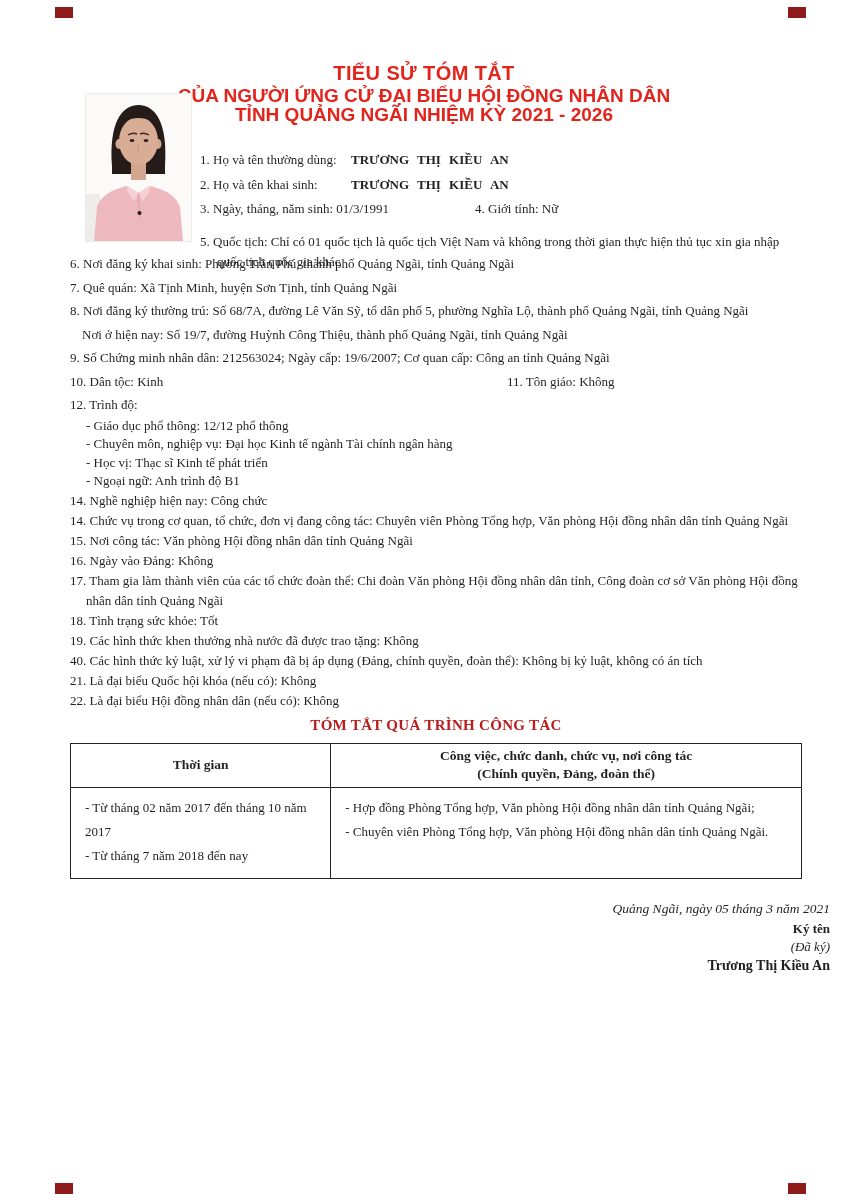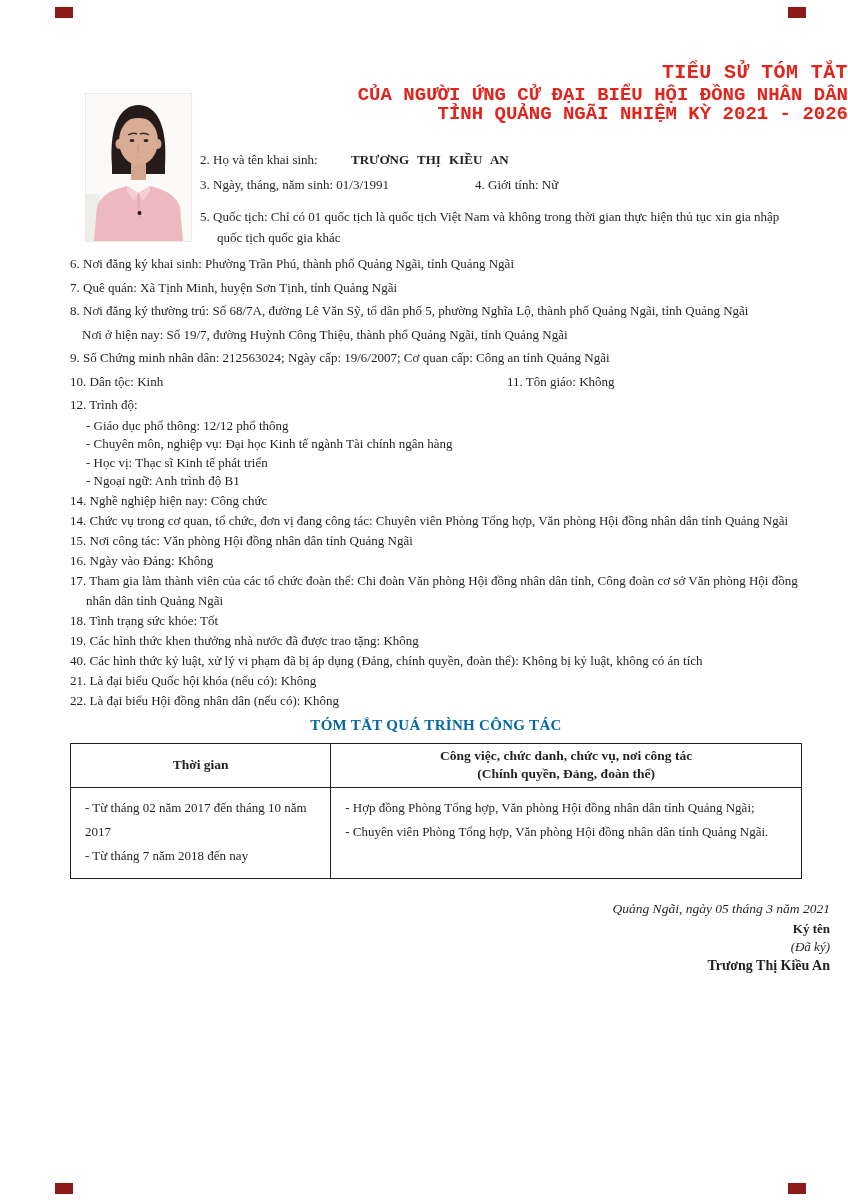--- a/index.html
+++ b/index.html
@@ -15,22 +15,22 @@
     overflow: hidden;
   }
   .corner { position: absolute; width: 18px; height: 11px; background: #8e1a1a; }
   .corner.tl { left: 55px;  top: 7px; }
   .corner.tr { left: 788px; top: 7px; }
   .corner.bl { left: 55px;  top: 1183px; }
   .corner.br { left: 788px; top: 1183px; }
 
   .titles {
     position: absolute; left: 0; top: 60px; width: 100%;
-    text-align: right;
-    font-family: Liberation Mono, monospace;
+    text-align: center;
+    font-family: Liberation Sans, sans-serif;
     font-weight: bold; color: #e2241c;
   }
   .t1 { font-size: 20px;  line-height: 26px; letter-spacing: 0.4px; }
   .t2 { font-size: 19px; line-height: 19px; }
 
   .photo {
     position: absolute; left: 85px; top: 93px; width: 107px; height: 149px;
     border: 1px solid #eceae7; background: #fbfaf9;
   }
   .photo svg { display: block; }
@@ -47,21 +47,21 @@
   .body-col p { margin: 0; }
   .u  { line-height: 23.5px; }
   .l  { line-height: 20px; }
   .sub { line-height: 18.5px; padding-left: 16px; }
   .ind8 { padding-left: 12px; }
   .r1011 { position: relative; }
   .g11 { position: absolute; left: 437px; top: 0; }
   .hangm { padding-left: 16px; text-indent: -16px; }
 
   .sec-title {
-    text-align: center; color: #0369a1; font-weight: bold;
+    text-align: center; color: #b91c1c; font-weight: bold;
     font-size: 15px; margin-top: 4px; line-height: 20px; letter-spacing: 0.3px;
   }
   table.work { width: 100%; border-collapse: collapse; margin-top: 8px; }
   table.work th, table.work td { border: 1.5px solid #222222; }
   table.work th { font-weight: bold; padding: 3px 4px; font-size: 13.5px; vertical-align: middle; }
   table.work th div { line-height: 18.5px; }
   table.work td { vertical-align: top; padding: 8px 16px 10px 14px; }
   table.work td p { line-height: 24px; margin: 0; }
   .col-time { width: 35.6%; }
 
@@ -121,20 +121,23 @@
 
       <path d="M41,92 L52.5,99 L48,107 L41,97 Z" fill="#f4cfd4"></path>
       <path d="M64,92 L52.5,99 L57,107 L64,97 Z" fill="#f4cfd4"></path>
       <path d="M52.5,99 L53.5,124" stroke="#dca0a8" stroke-width="1" fill="none"></path>
 
       <circle cx="53.5" cy="119" r="2" fill="#241b19"></circle>
     </svg>
   </div>
 
   <div class="top-items">
+    <div class="row">
+      <span class="lbl">1. Họ và tên thường dùng:</span><span class="name-val">TRƯƠNG THỊ KIỀU AN</span>
+    </div>
     <div class="row">
       <span class="lbl">2. Họ và tên khai sinh:</span><span class="name-val">TRƯƠNG THỊ KIỀU AN</span>
     </div>
     <div class="row rel">
       <span>3. Ngày, tháng, năm sinh: 01/3/1991</span>
       <span class="g2">4. Giới tính: Nữ</span>
     </div>
     <div class="row hang">5. Quốc tịch: Chỉ có 01 quốc tịch là quốc tịch Việt Nam và không trong thời gian thực hiện thủ tục xin gia nhập quốc tịch quốc gia khác</div>
   </div>
 

